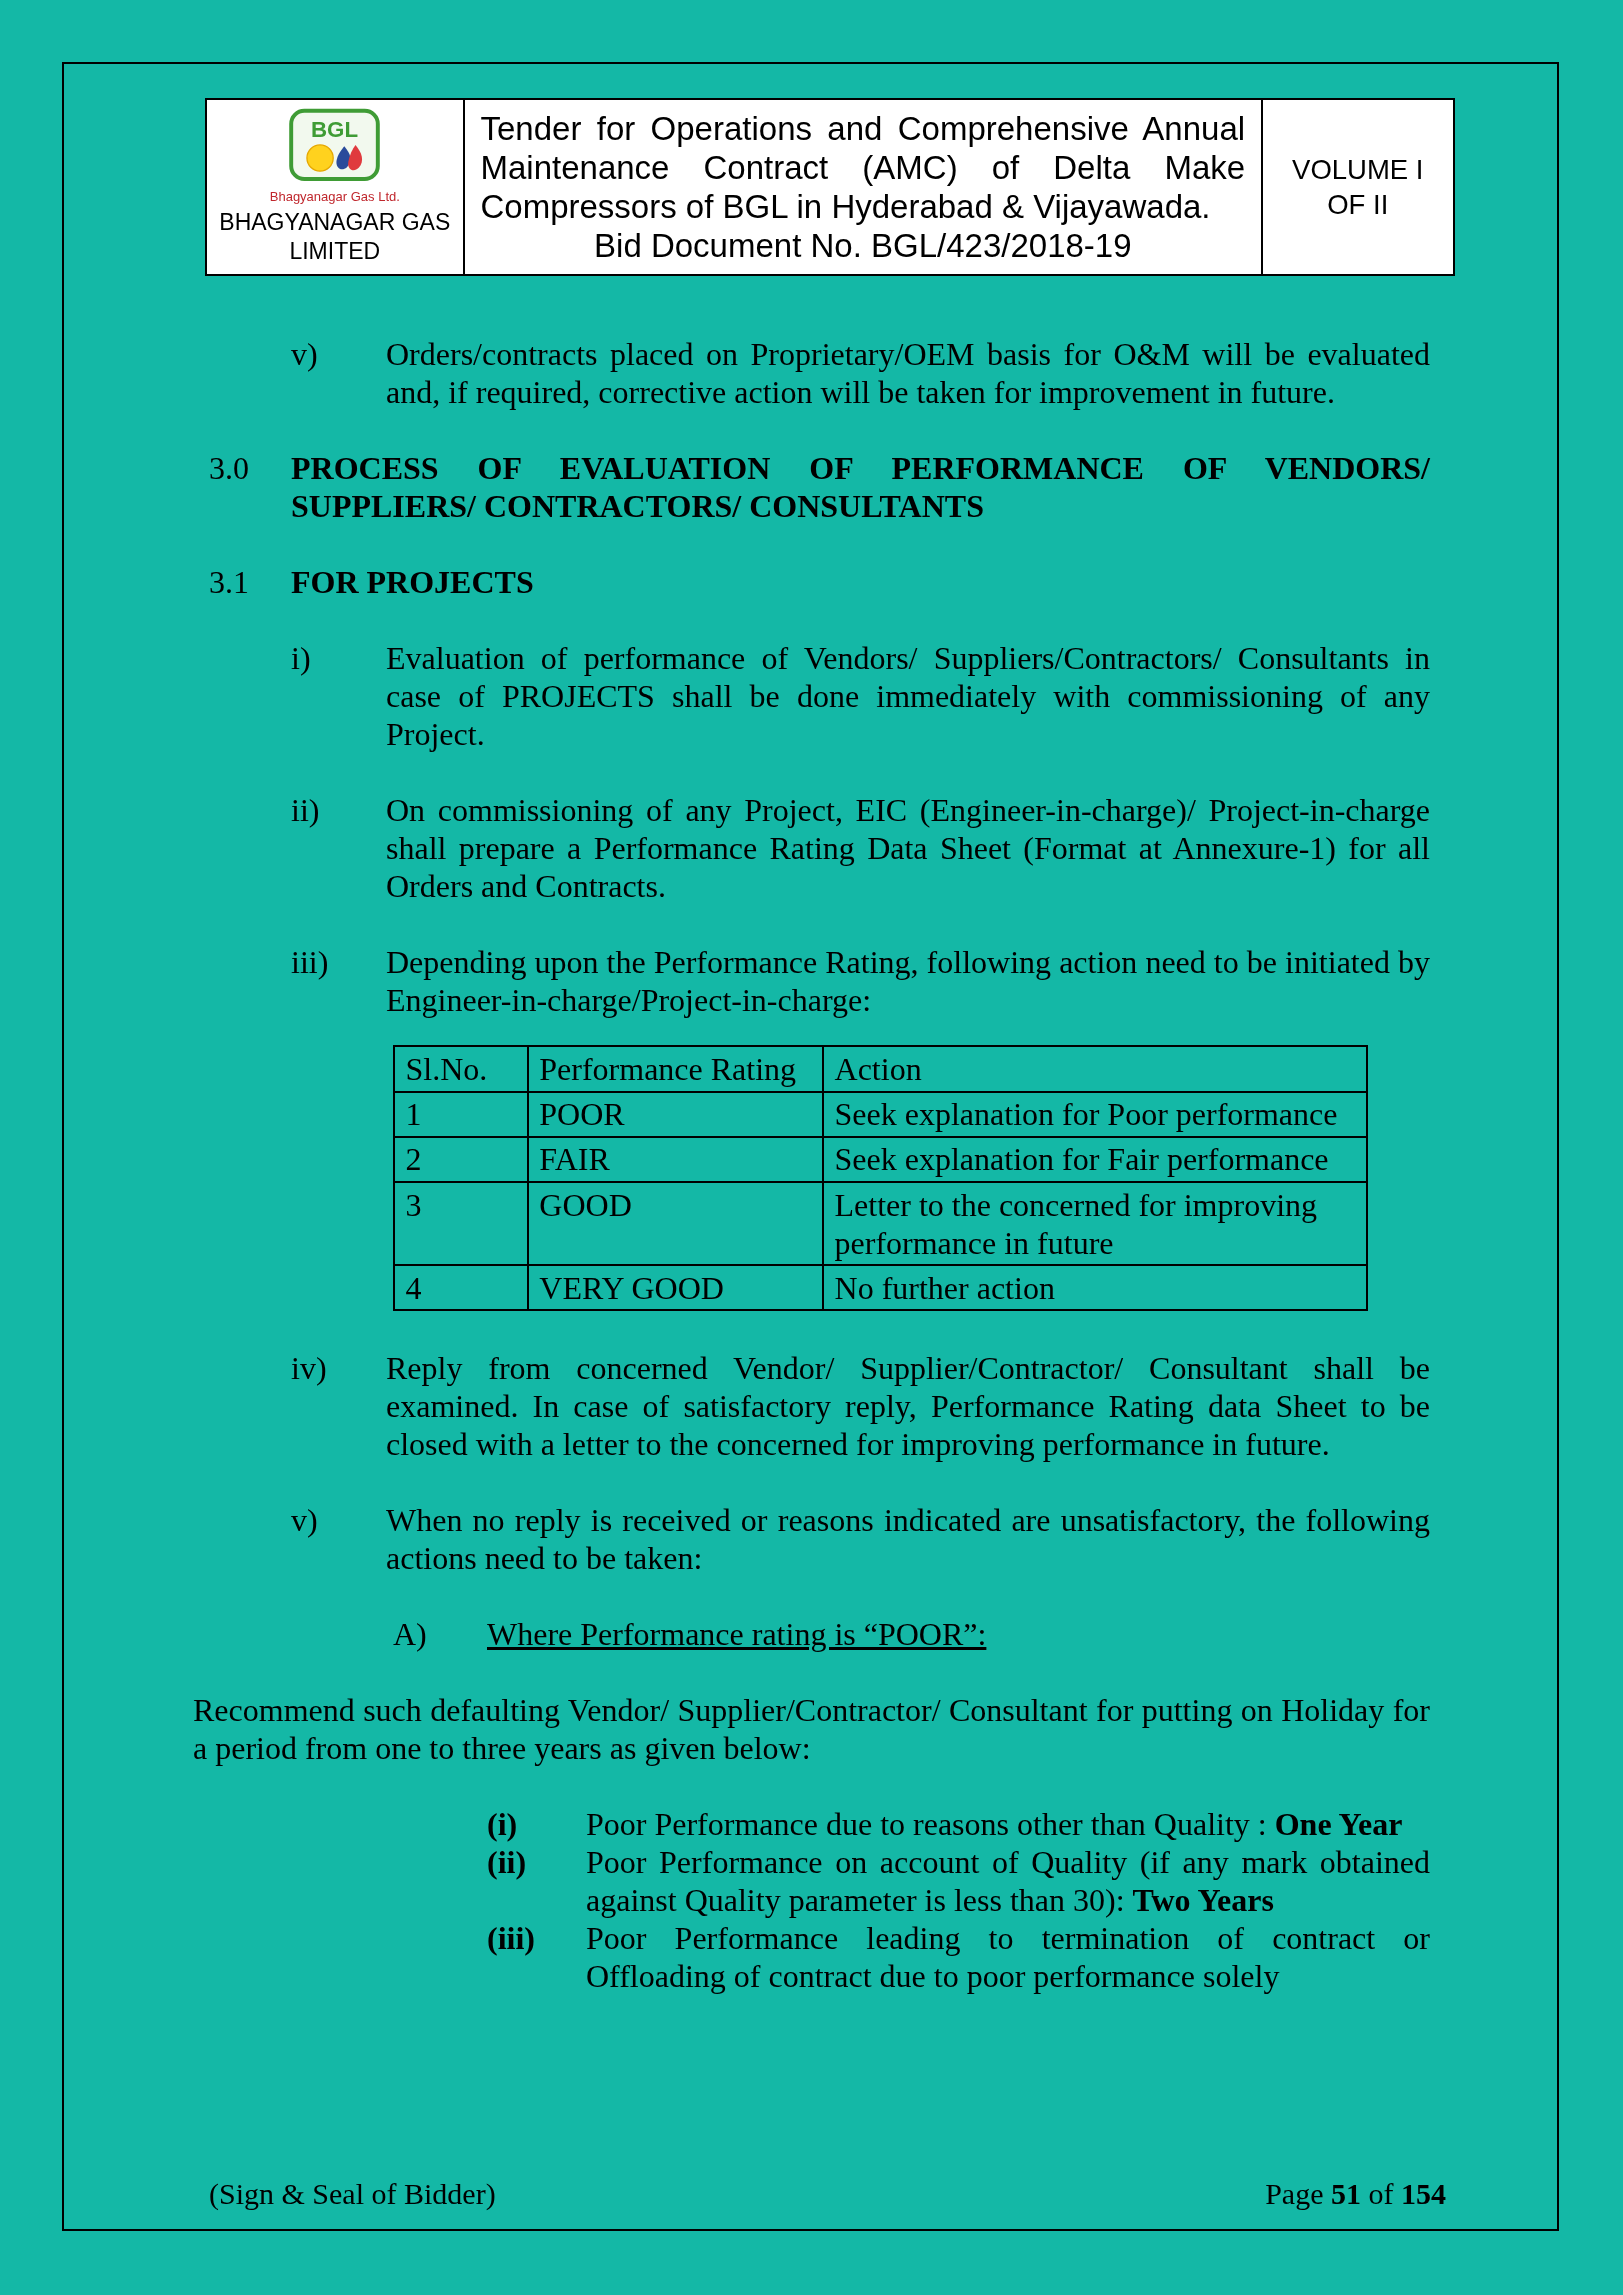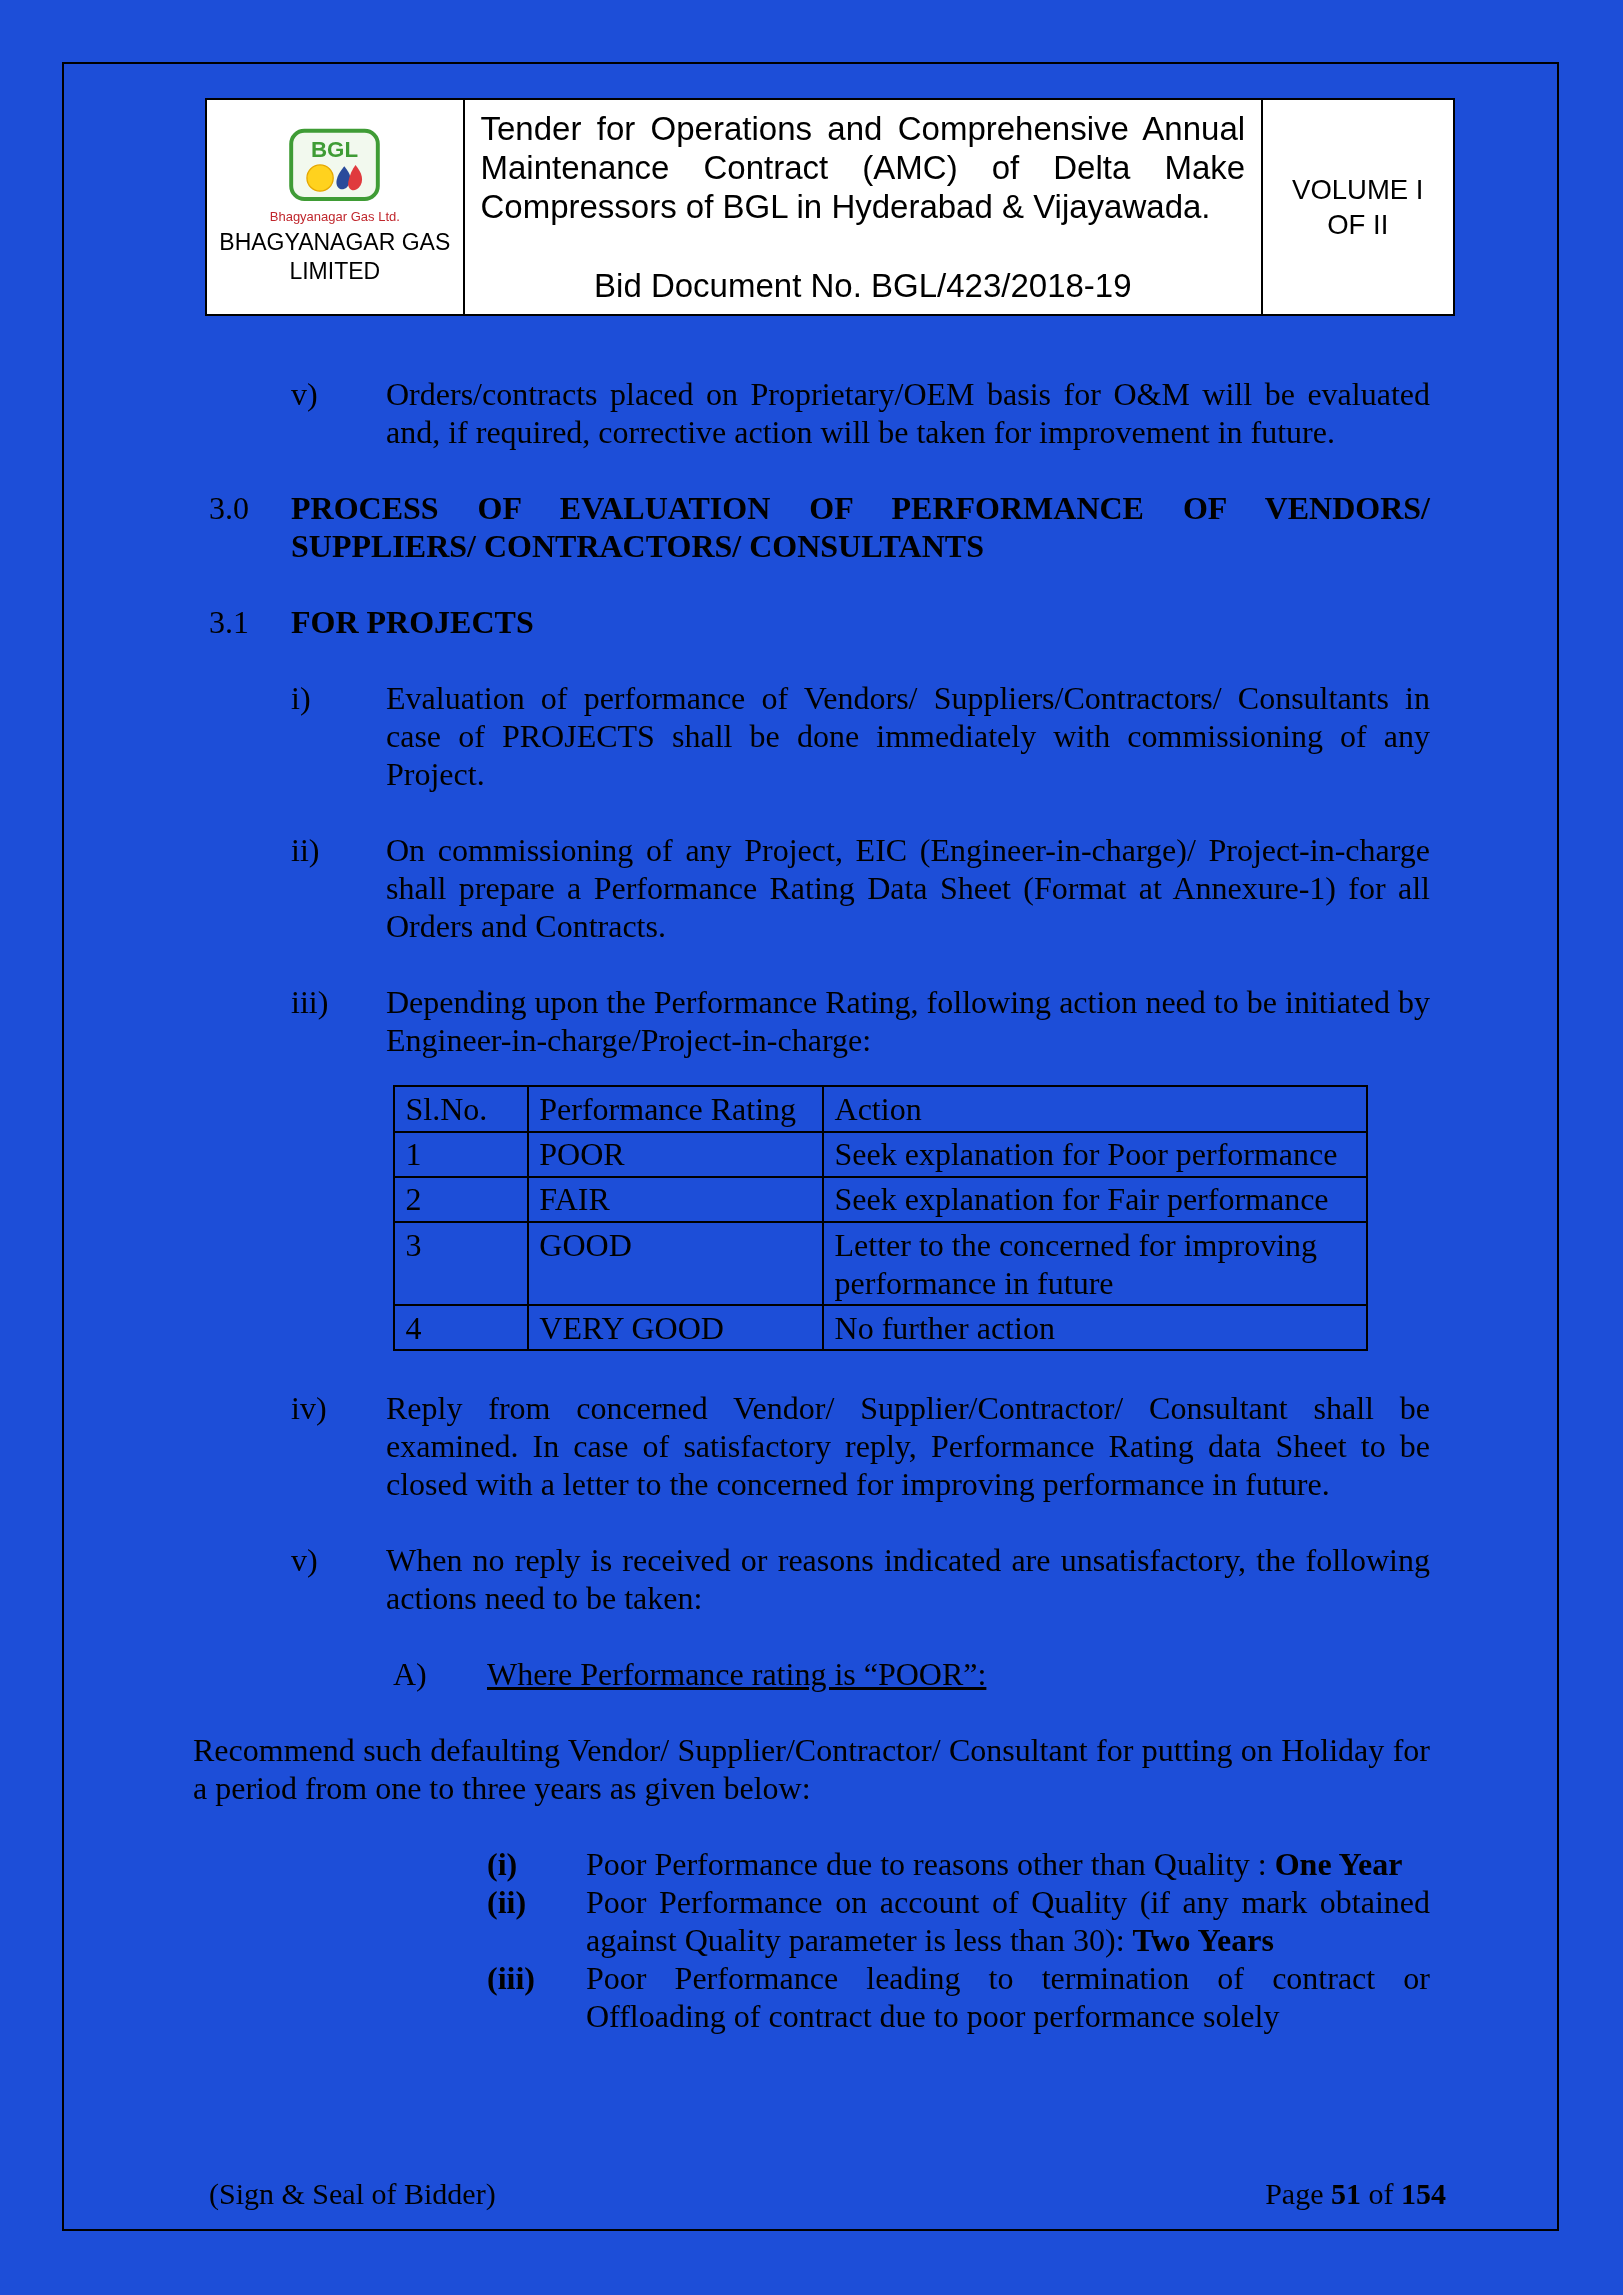--- a/index.html
+++ b/index.html
@@ -1,20 +1,20 @@
 <!DOCTYPE html>
 <html style="font-size:10.5px"><head>
 <meta charset="utf-8">
 <style>
   html, body { margin: 0; padding: 0; background: #ffffff; }
   .page {
     position: relative;
     width: 1623px;
     height: 2295px;
-    background: #1d4ed8;
+    background: #14b8a6;
     overflow: hidden;
     font-family: "Liberation Serif", serif;
     color: #000;
   }
   .frame {
     position: absolute;
     left: 62px; top: 62px;
     width: 1497px; height: 2169px;
     border: 2px solid #000;
     box-sizing: border-box;
@@ -49,21 +49,21 @@
   .cell-title {
     flex: 1;
     border-right: 2px solid #000;
     box-sizing: border-box;
     padding: 9.2px 15.7px;
     font-family: "Liberation Sans", sans-serif;
     font-size: 33px;
     line-height: 39px;
   }
   .title-main { text-align: justify; }
-  .title-bid  { text-align: center; margin-top: 40px; }
+  .title-bid  { text-align: center; }
   .cell-volume {
     width: 190px;
     box-sizing: border-box;
     display: flex; flex-direction: column;
     align-items: center; justify-content: center;
     font-family: "Liberation Sans", sans-serif;
     font-size: 27.5px; line-height: 35px;
     text-align: right;
   }
   

